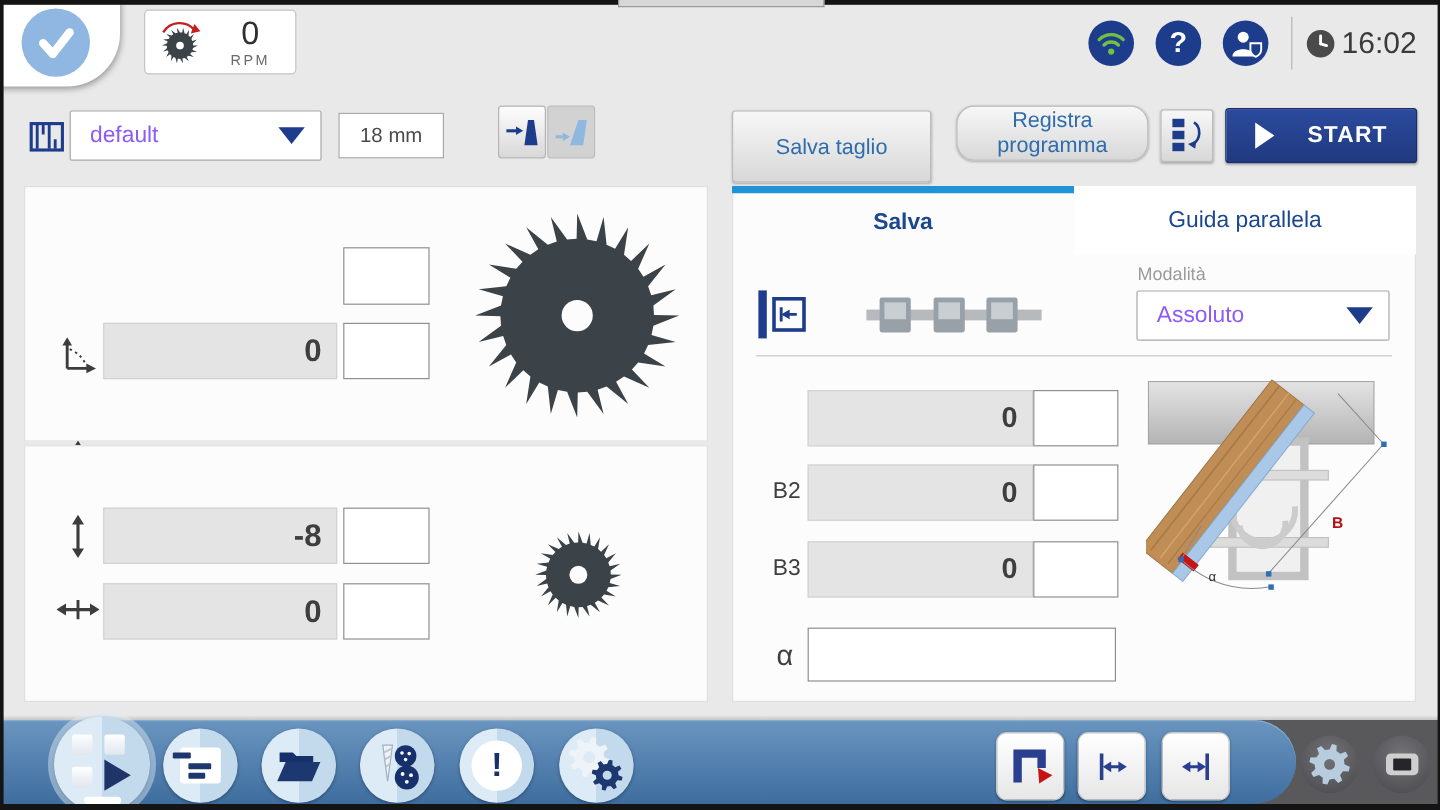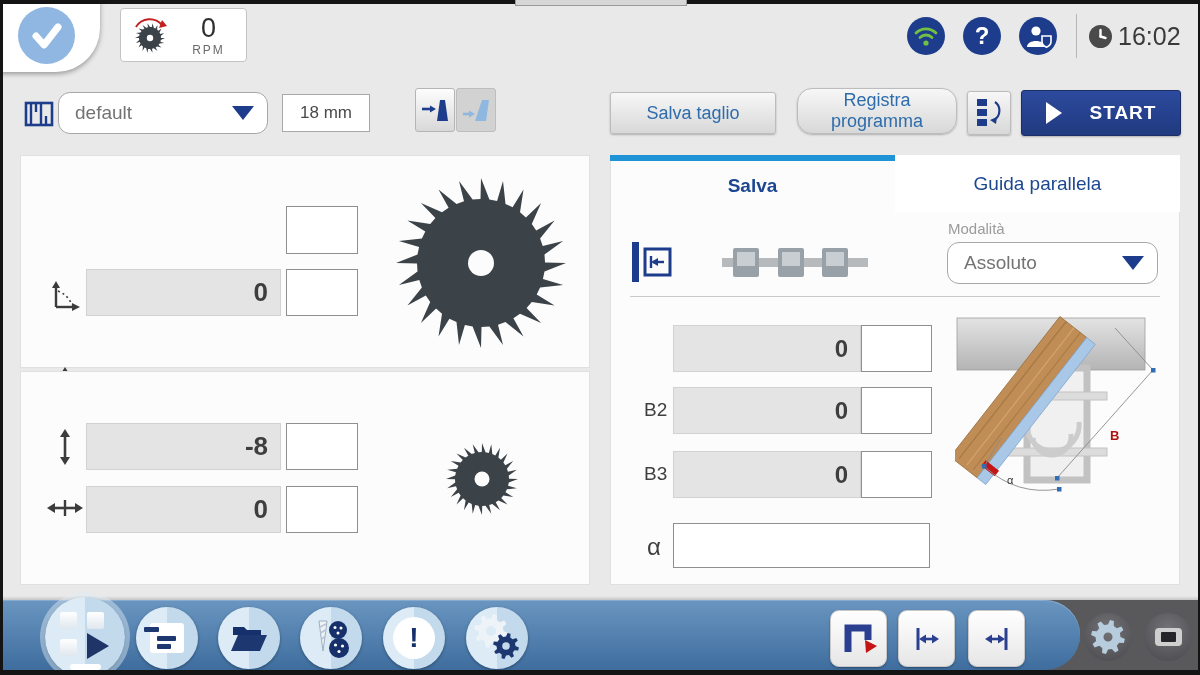--- a/index.html
+++ b/index.html
@@ -10,22 +10,22 @@
   .panel{position:absolute;background:#fcfcfc;border:1px solid #e0e0e0;box-sizing:border-box;}
   .gfield{position:absolute;background:#e4e4e4;border:1px solid #d2d2d2;box-sizing:border-box;
           display:flex;align-items:center;justify-content:flex-end;padding-right:12px;
           font-size:26px;font-weight:700;color:#3e3e3e;}
   .sbox{position:absolute;background:#fff;border:1px solid #8f8f8f;box-sizing:border-box;}
   .flabel{position:absolute;font-size:19px;color:#3f3f3f;}
   .gbtn{position:absolute;background:linear-gradient(#f7f7f7,#d8d8d8);border:1px solid #bcbcbc;
         border-radius:3px;box-shadow:0 1px 2px rgba(0,0,0,.25);color:#2e6cac;font-size:18px;
         display:flex;align-items:center;justify-content:center;text-align:center;line-height:1.15;
         box-sizing:border-box;cursor:pointer;}
-  .select{position:absolute;background:#fff;border:1px solid #a8a8a8;border-radius:12px;
-          display:flex;align-items:center;padding:0 13px 0 16px;font-size:19px;color:#737373;
+  .select{position:absolute;background:#fff;border:1px solid #a8a8a8;border-radius:2px;
+          display:flex;align-items:center;padding:0 13px 0 16px;font-size:19px;color:#8b5cf6;
           box-sizing:border-box;cursor:pointer;}
   .select .tri{margin-left:auto;width:0;height:0;border-left:11px solid transparent;
                border-right:11px solid transparent;border-top:14px solid #1d3c8b;}
   .cbtn{position:absolute;width:38px;height:38px;border-radius:50%;background:#1d3c8b;
         display:flex;align-items:center;justify-content:center;cursor:pointer;}
   .rowicon{position:absolute;display:flex;align-items:center;justify-content:center;}
   
   .check-tab{position:absolute;left:0;top:0;width:100px;height:72px;background:#fff;
              border-radius:0 0 44px 0;box-shadow:0 2px 5px rgba(0,0,0,.35);z-index:5;}
   .check-circle{position:absolute;left:18px;top:7px;width:57px;height:57px;border-radius:50%;
@@ -220,21 +220,21 @@
     </div>
     <div class="gfield" style="left:65px;top:114px;width:195px;height:47px;">0</div>
     <div class="sbox" style="left:265px;top:114px;width:72px;height:47px;"></div>
 
     <svg style="position:absolute;left:425px;top:71px;" width="72" height="72" viewBox="0 0 72 72">
         <path d="M72.0 36.0 L62.8 39.5 L62.1 42.8 L70.8 45.3 L60.9 46.3 L59.5 49.3 L67.2 54.0 L57.4 52.4 L55.2 54.9 L61.5 61.5 L52.4 57.4 L49.7 59.3 L54.0 67.2 L46.3 60.9 L43.2 62.0 L45.3 70.8 L39.5 62.8 L36.2 63.0 L36.0 72.0 L32.5 62.8 L29.2 62.1 L26.7 70.8 L25.7 60.9 L22.7 59.5 L18.0 67.2 L19.6 57.4 L17.1 55.2 L10.5 61.5 L14.6 52.4 L12.7 49.7 L4.8 54.0 L11.1 46.3 L10.0 43.2 L1.2 45.3 L9.2 39.5 L9.0 36.2 L0.0 36.0 L9.2 32.5 L9.9 29.2 L1.2 26.7 L11.1 25.7 L12.5 22.7 L4.8 18.0 L14.6 19.6 L16.8 17.1 L10.5 10.5 L19.6 14.6 L22.3 12.7 L18.0 4.8 L25.7 11.1 L28.8 10.0 L26.7 1.2 L32.5 9.2 L35.8 9.0 L36.0 0.0 L39.5 9.2 L42.8 9.9 L45.3 1.2 L46.3 11.1 L49.3 12.5 L54.0 4.8 L52.4 14.6 L54.9 16.8 L61.5 10.5 L57.4 19.6 L59.3 22.3 L67.2 18.0 L60.9 25.7 L62.0 28.8 L70.8 26.7 L62.8 32.5 L63.0 35.8 Z" fill="#3b4248"></path>
         <circle cx="36" cy="36" r="7.5" fill="#fcfcfc"></circle>
       </svg>
   </div>
 
-  <div class="gbtn" style="left:610px;top:92px;width:166px;height:42px;text-align:center;">Salva taglio</div>
+  <div class="gbtn" style="left:610px;top:92px;width:166px;height:60px;text-align:center;">Salva taglio</div>
   <div class="gbtn" style="left:797px;top:88px;width:160px;height:46px;padding:0 14px;border-radius:15px;">Registra programma</div>
   <div class="gbtn" style="left:967px;top:91px;width:44px;height:44px;">
     <svg width="30" height="32" viewBox="0 0 30 32">
       <rect x="3" y="2" width="10" height="7" fill="#1d3c8b"></rect>
       <rect x="3" y="12" width="10" height="7" fill="#1d3c8b"></rect>
       <rect x="3" y="22" width="10" height="7" fill="#1d3c8b"></rect>
       <path d="M21,5 C27,9 27,19 20,23" fill="none" stroke="#1d3c8b" stroke-width="2.2"></path>
       <polygon points="16,23 23,20 22,27" fill="#1d3c8b"></polygon>
     </svg>
   </div>

